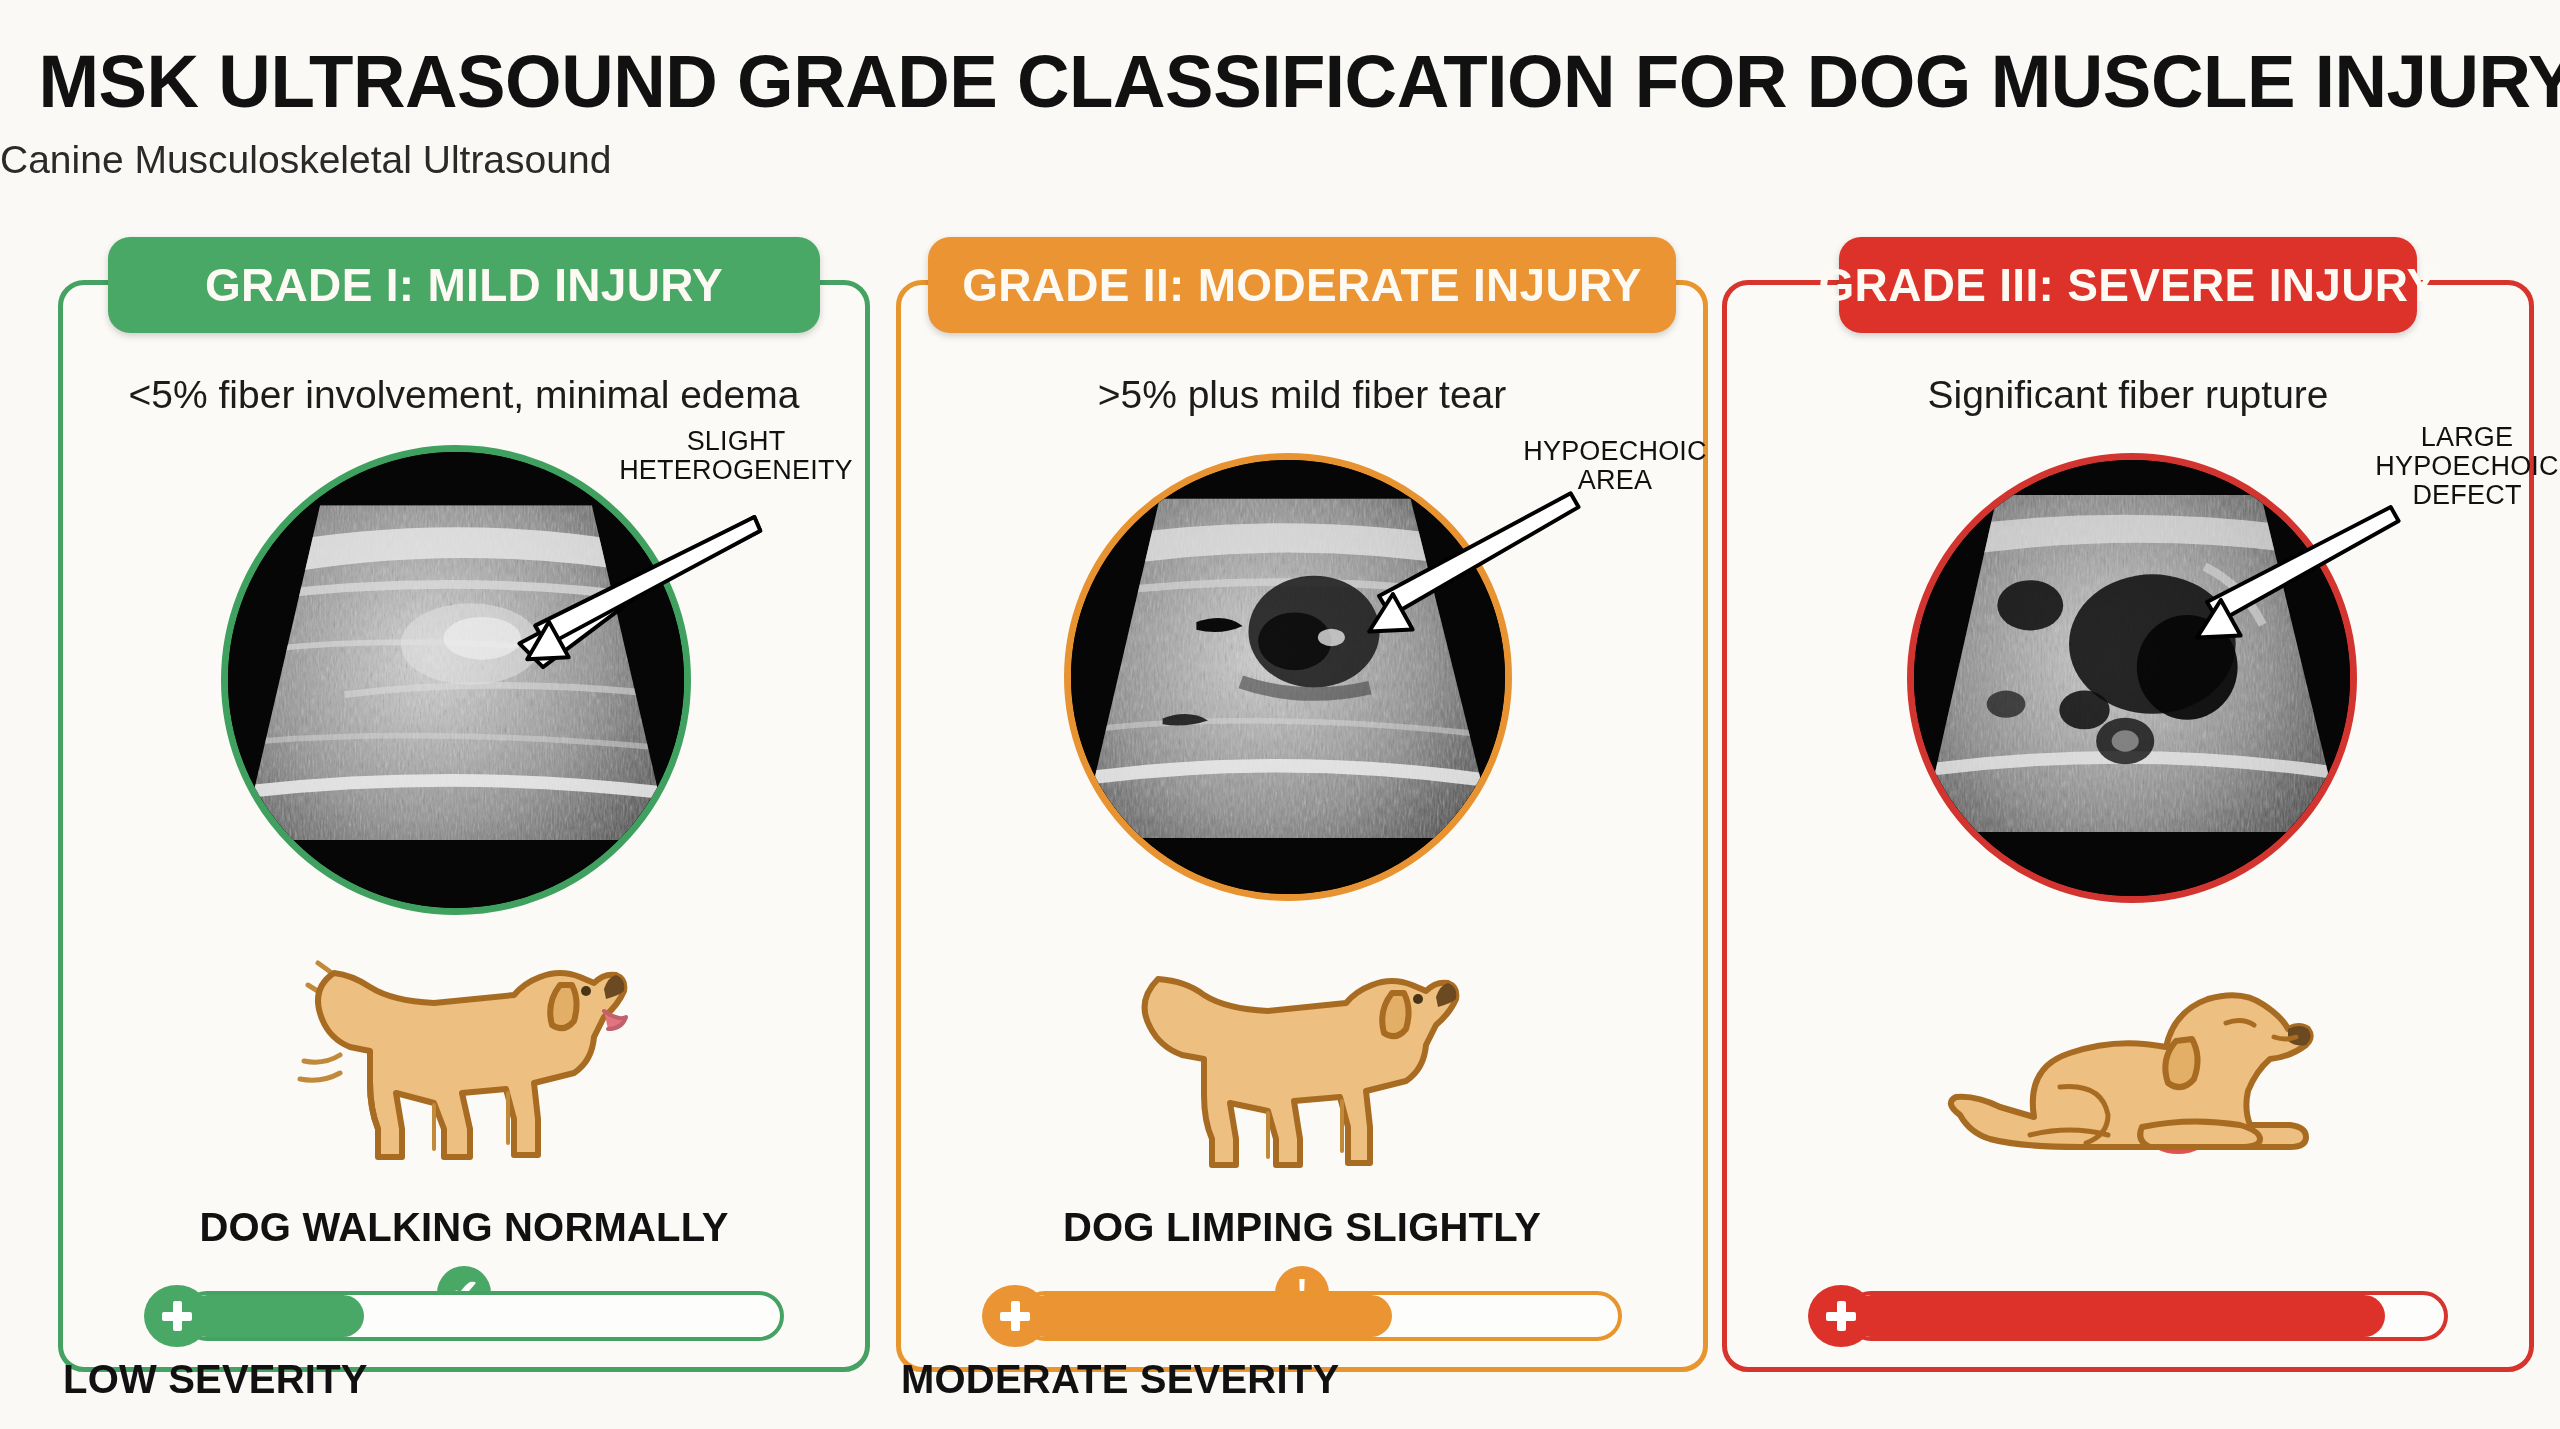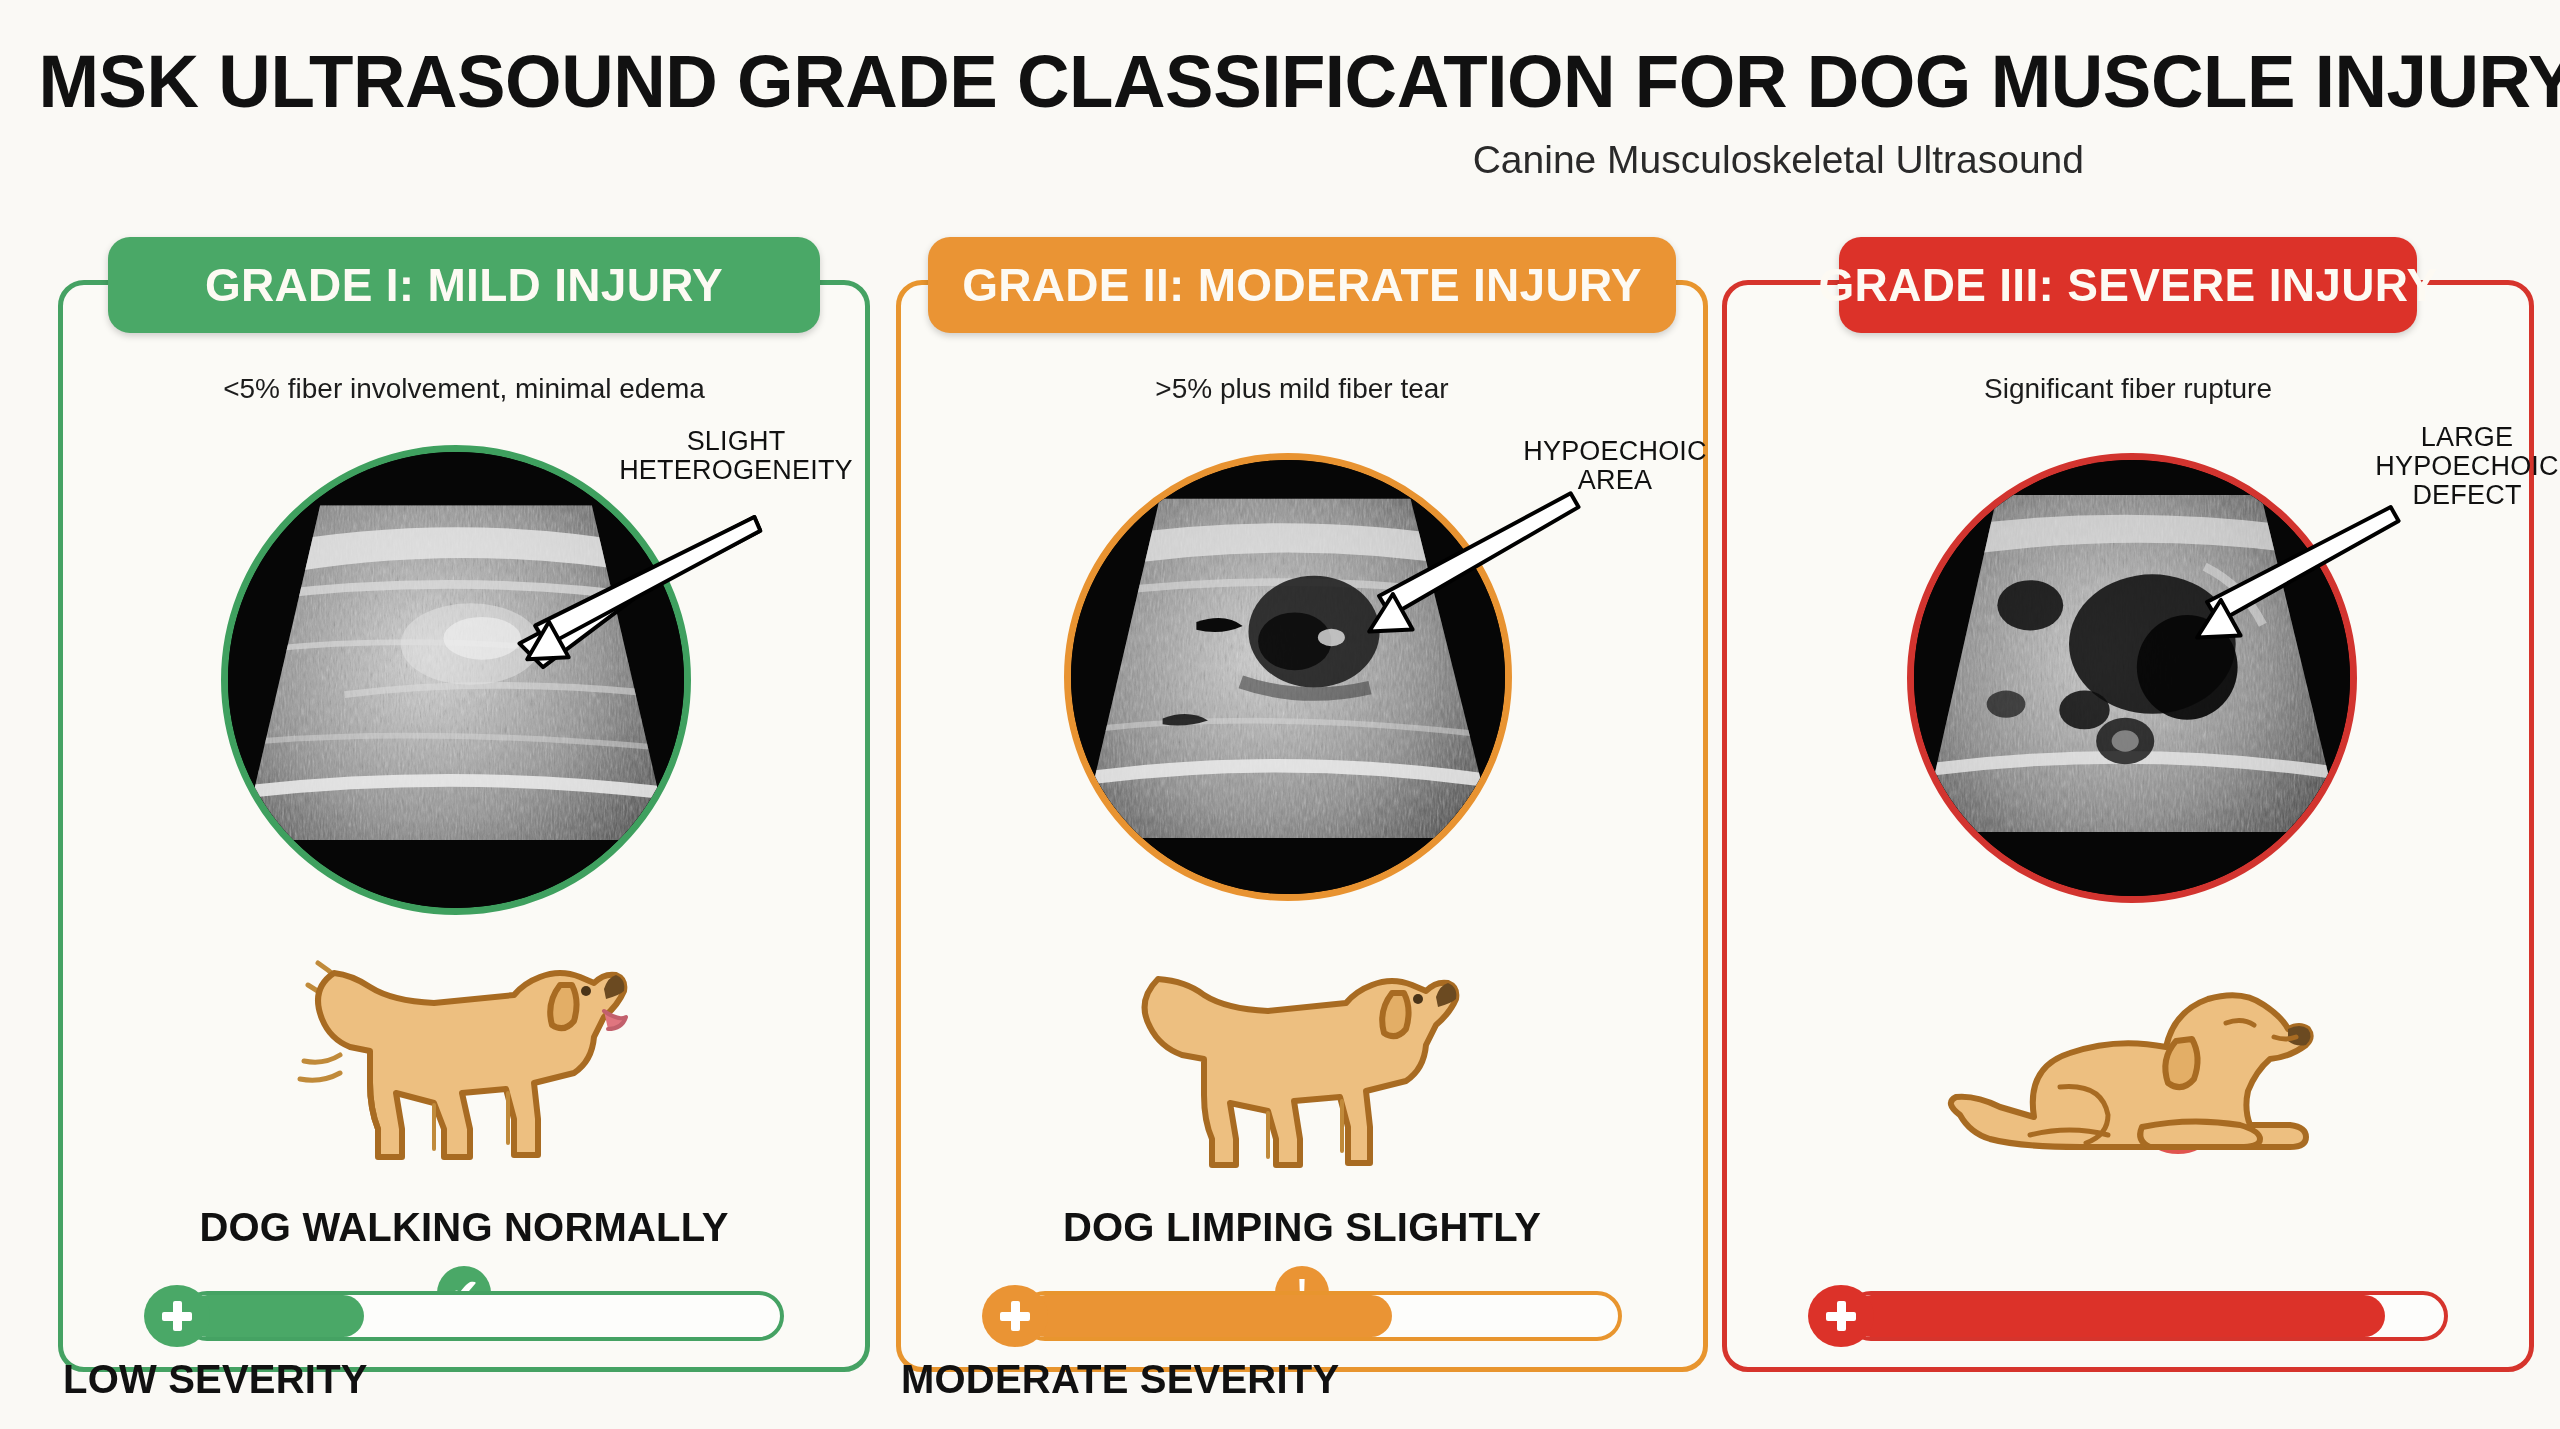--- a/index.html
+++ b/index.html
@@ -16,21 +16,21 @@
   .title {
     position:absolute; left:0; top:38px; width:2560px;
     text-align:center;
     font-size:75px; font-weight:bold; letter-spacing:-0.5px;
     color:#111111;
     transform:scaleX(0.97);
     white-space:nowrap;
   }
   .subtitle {
     position:absolute; left:0; top:138px; width:2084px;
-    text-align:right; font-size:39px; color:#2a2a2a;
+    text-align:left; font-size:39px; color:#2a2a2a;
     font-weight:400;
   }
 
   
   .card {
     position:absolute;
     top:280px; width:812px; height:1092px;
     border:5px solid #000;
     border-radius:26px;
     background:#fbfaf6;
@@ -49,21 +49,21 @@
     font-size:46px; font-weight:bold; letter-spacing:0.3px;
     white-space:nowrap;
     box-shadow:0 3px 7px rgba(0,0,0,0.18);
   }
   .c1 .badge { background:#4aa867; width:712px; }
   .c2 .badge { background:#ea9434; width:748px; }
   .c3 .badge { background:#dc3229; width:578px; }
 
   .desc {
     position:absolute; top:88px; left:0; width:100%;
-    text-align:center; font-size:28px; color:#1c1c1c;
+    text-align:center; font-size:39px; color:#1c1c1c;
     white-space:nowrap;
   }
 
   
   .scan-wrap { position:absolute; top:160px; left:0; width:100%; height:460px; }
   .scan {
     position:absolute; top:0; left:50%; transform:translateX(-50%);
     width:470px; height:470px; border-radius:50%;
     overflow:hidden; background:#050505;
     border:7px solid #45a263;

